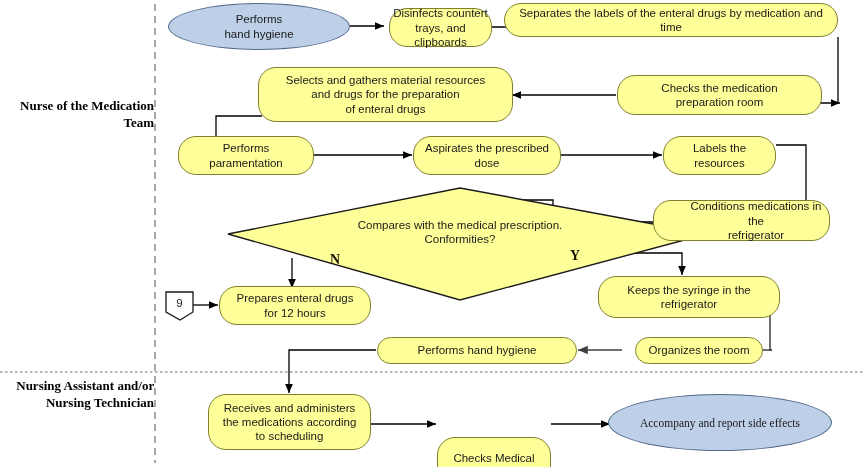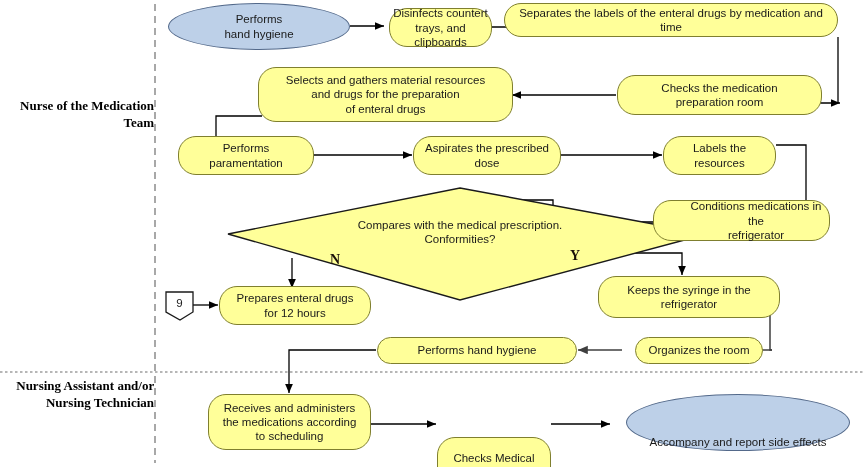--- a/index.html
+++ b/index.html
@@ -258,17 +258,17 @@
     </div>
   </div>
 
   <div class="node proc z-mid" style="left:437px; top:394px; width:114px; height:56px;margin-top:43px;">
     <div>
       <span>Checks Medical</span>
       <span>Prescription</span>
     </div>
   </div>
 
-  <div class="node term z-mid" style="left:626px; top:394px; width:224px; height:57px; align-items:flex-end; padding-top:3px;">
+  <div class="node term z-mid" style="left:608px; top:394px; width:224px; height:57px; align-items:center; padding-top:3px;font-family:Liberation Serif, serif;">
     <span>Accompany and report side effects</span>
   </div>
 
 </div>
 
 </body></html>

